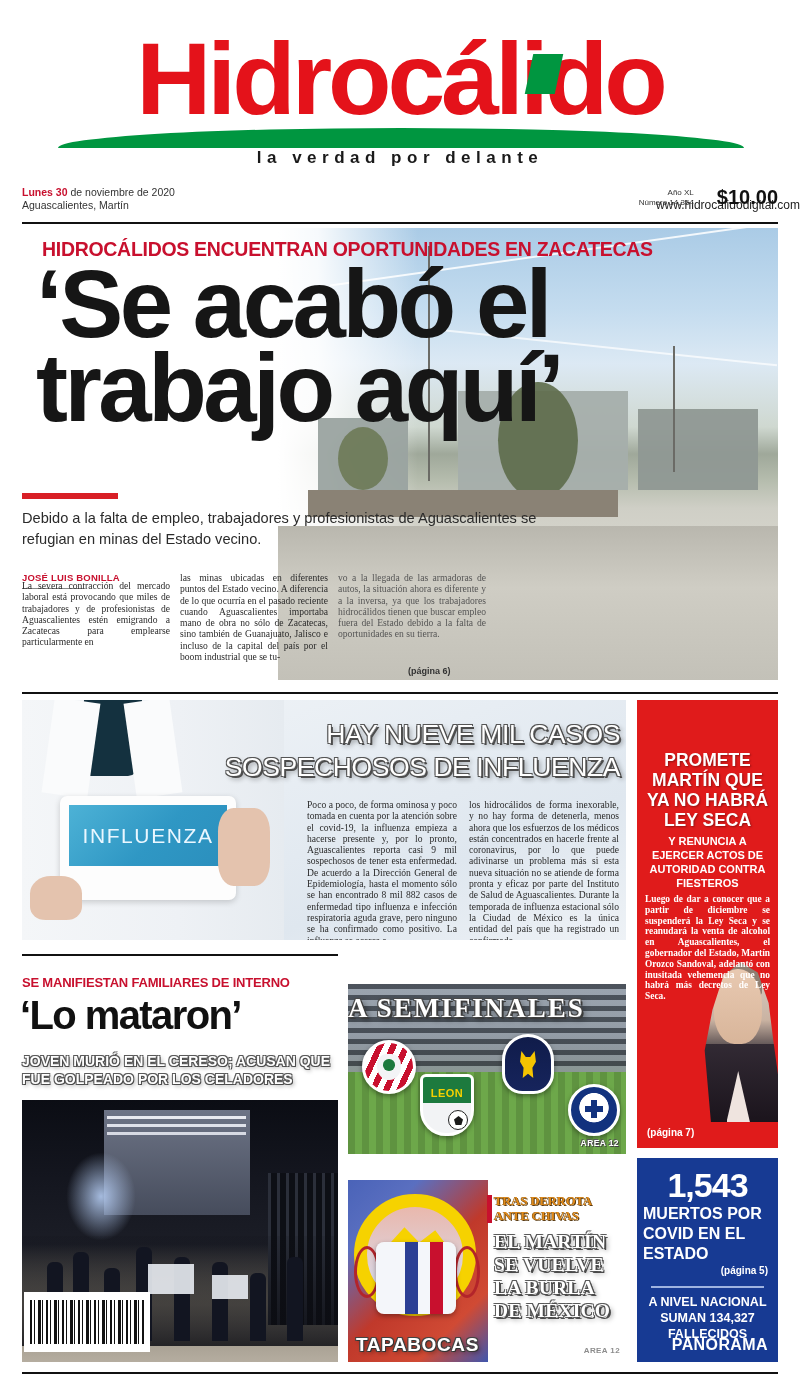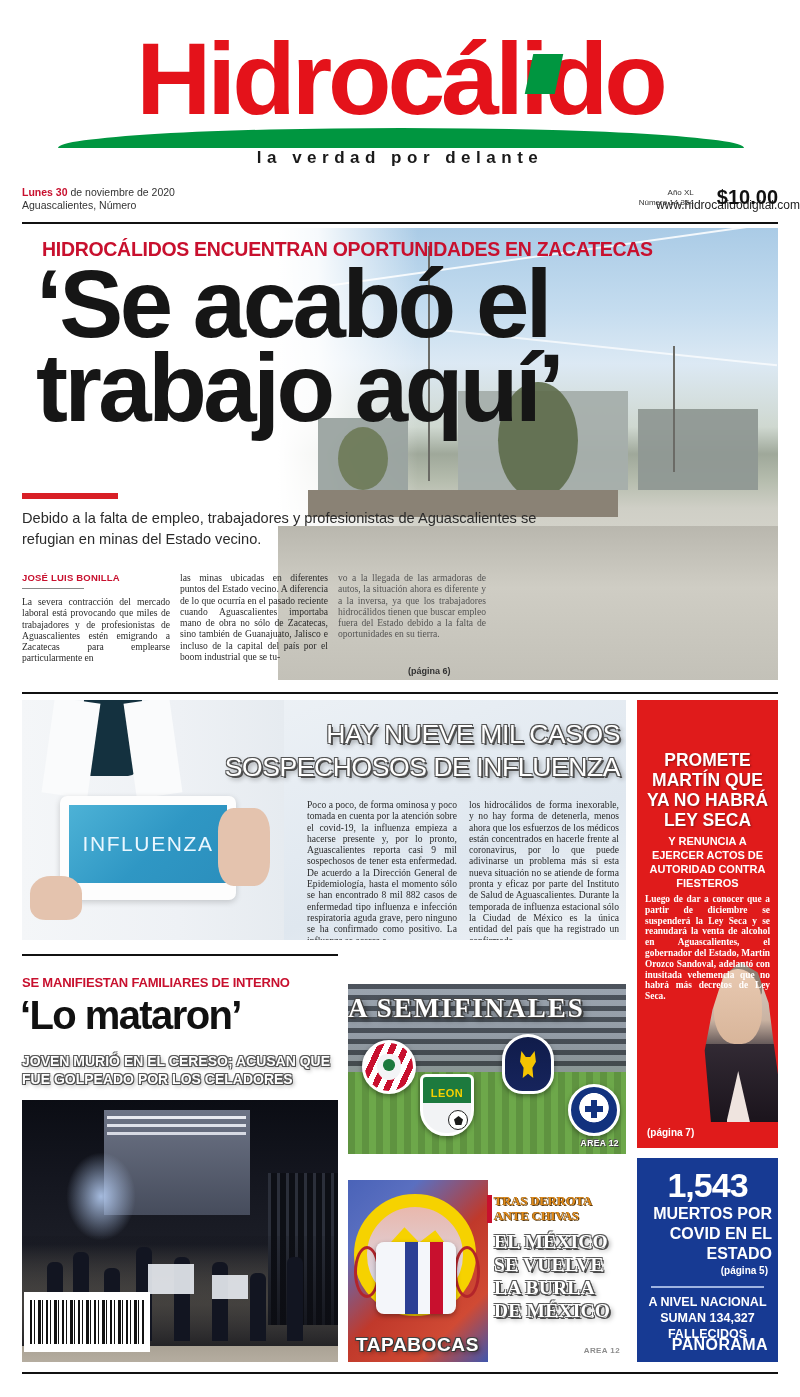--- a/index.html
+++ b/index.html
@@ -94,21 +94,21 @@
   
   .lead-body { position:absolute; left:22px; top:572px; width:756px; height:108px; }
   .byline { position:absolute; left:0; top:0; width:140px;
     font-size:9.5px; font-weight:bold; color:#c8102e; letter-spacing:.2px; }
   .byline-rule { position:absolute; left:0; top:16px; width:62px; height:1px; background:#888; }
   .lcol {
     position:absolute; top:0; width:148px;
     font-family:"Liberation Serif", serif; font-size:9.6px; line-height:11.3px;
     color:#2a2a2a; text-align:justify;
   }
-  .lcol.c1 { left:0; top:24px; }
+  .lcol.c1 { left:0; top:8px; }
   .lcol.c2 { left:158px; top:0; }
   .lcol.c3 { left:316px; top:0; color:#555; }
   .pagina-6 {
     position:absolute; left:386px; top:94px; font-size:9px; font-weight:bold; color:#333;
   }
 
   .rule-mid { position:absolute; left:22px; top:692px; width:756px; height:2px; background:#111; }
 
   
   .flu { position:absolute; left:22px; top:700px; width:604px; height:240px; overflow:hidden; }
@@ -122,21 +122,21 @@
     background:#14313f; transform:skewX(-3deg); border-radius:0 0 10px 10px; }
   .flu-photo .collarL { position:absolute; left:26px; top:0; width:46px; height:96px;
     background:#fafbfc; transform:rotate(8deg); }
   .flu-photo .collarR { position:absolute; left:108px; top:0; width:46px; height:96px;
     background:#fafbfc; transform:rotate(-8deg); }
   .flu-photo .tablet {
     position:absolute; left:38px; top:96px; width:176px; height:104px;
     background:#fdfdfd; border-radius:7px; box-shadow:0 2px 6px rgba(0,0,0,.18);
   }
   .flu-photo .screen {
-    position:absolute; left:9px; top:9px; width:158px; height:78px;
+    position:absolute; left:9px; top:9px; width:158px; height:61px;
     background:linear-gradient(135deg,#4db2d6,#2f97c4 55%,#2b8fbd);
     display:flex; align-items:center; justify-content:center;
   }
   .flu-photo .screen span {
     color:#eaf7ff; font-size:21px; font-weight:500; letter-spacing:1.6px;
   }
   .flu-photo .hand { position:absolute; background:#e4c3ae; border-radius:40% 40% 30% 30%; }
   .flu-head {
     position:absolute; right:6px; top:18px; width:420px; text-align:right;
     font-size:26.5px; line-height:33px; font-weight:normal; color:#ffffff;
@@ -385,21 +385,21 @@
   
   .covid {
     position:absolute; left:637px; top:1158px; width:141px; height:204px;
     background:#173a93; overflow:hidden;
   }
   .covid-num {
     position:absolute; left:0; top:8px; width:141px; text-align:center;
     font-size:34px; font-weight:bold; color:#fff; letter-spacing:-1px;
   }
   .covid-head {
-    position:absolute; left:6px; top:46px; width:129px; text-align:right;
+    position:absolute; left:6px; top:46px; width:129px; text-align:left;
     font-size:16px; line-height:20px; font-weight:bold; color:#fff;
   }
   .covid-pag {
     position:absolute; right:10px; top:107px;
     font-size:10px; font-weight:bold; color:#fff;
   }
   .covid-rule { position:absolute; left:14px; top:128px; width:113px; height:1.5px; background:#9fb3e0; }
   .covid-sub {
     position:absolute; left:6px; top:136px; width:129px; text-align:center;
     font-size:12.5px; line-height:16px; font-weight:bold; color:#fff;
@@ -420,21 +420,21 @@
       <div class="logo-text">Hidrocálido</div>
       <div class="accent-flag"></div>
     </div>
     <div class="green-swoosh"></div>
     <div class="tagline">la verdad por delante</div>
   </div>
 
   <div class="datebar">
     <div class="date-left">
       <span class="dow">Lunes 30</span><span> de noviembre de 2020</span><br>
-      <span>Aguascalientes, Número</span>
+      <span>Aguascalientes, Martín</span>
     </div>
     <div class="site-url">www.hidrocalidodigital.com</div>
     <div class="price-block">
       <span class="price-meta">
         <span>Año XL</span><br>
         <span>Número 14,354</span>
       </span><span class="price-amt">$10.00</span>
     </div>
   </div>
   <div class="rule-top"></div>
@@ -564,21 +564,21 @@
       <div class="strapR"></div>
       <div class="mask"></div>
       <div class="tapabocas">TAPABOCAS</div>
     </div>
     <div class="amer-kicker">
       <span class="bar"></span>
       <span>TRAS DERROTA</span><br>
       <span>ANTE CHIVAS</span>
     </div>
     <div class="amer-head">
-      <span>EL MÉXICO</span><br>
+      <span>EL MARTÍN</span><br>
       <span>SE VUELVE</span><br>
       <span>LA BURLA</span><br>
       <span>DE MÉXICO</span>
     </div>
     <div class="area12-amer">AREA 12</div>
   </div>
 
   <div class="covid">
     <div class="covid-num">1,543</div>
     <div class="covid-head">MUERTOS POR COVID EN EL ESTADO</div>

